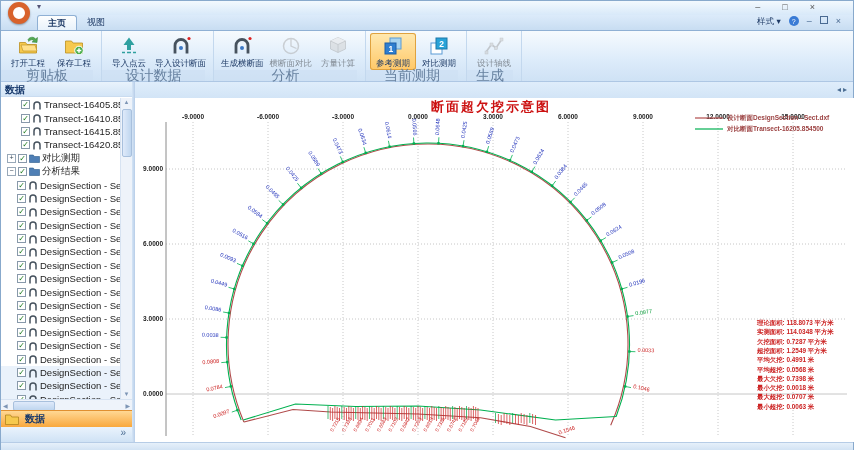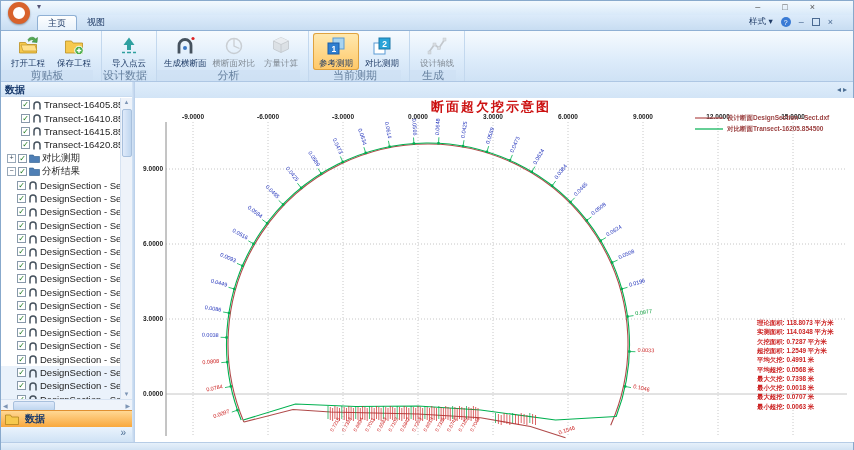--- a/index.html
+++ b/index.html
@@ -10,33 +10,33 @@
   .titlebar{position:absolute;left:0;top:0;width:100%;height:14px;background:linear-gradient(#f3f9fe,#d8e9f9)}
   .applogo{position:absolute;left:7px;top:1px;width:12px;height:12px;border:5px solid #d8622c;border-radius:50%;
            background:#fff;box-shadow:0 1px 2px rgba(0,0,0,.35);z-index:9}
   .qat-arrow{position:absolute;left:36px;top:1px;font-size:8px;color:#557}
   .wbtns{position:absolute;right:38px;top:0;display:flex;gap:22px;font-size:9px;color:#555;line-height:13px}
   
   .tabrow{position:absolute;top:14px;width:100%;height:15px;background:linear-gradient(#dcebfa,#c8ddf2);border-bottom:1px solid #8fb0d4}
   #ribbon-tabs{position:absolute;left:36px;top:0;height:15px;display:flex}
   .rtab{padding:1px 10px 0;font-size:9px;color:#1f3b66}
   .rtab.active{background:linear-gradient(#fdfefe,#e8f2fb);border:1px solid #8fb0d4;border-bottom:none;
-               border-radius:3px 3px 0 0;font-weight:normal}
-  .tab-right{position:absolute;right:20px;top:1px;display:flex;gap:8px;align-items:center;font-size:8.5px;color:#1f3b66}
+               border-radius:3px 3px 0 0;font-weight:bold}
+  .tab-right{position:absolute;right:12px;top:1px;display:flex;gap:8px;align-items:flex-start;font-size:8.5px;color:#1f3b66}
   .help-ball{width:10px;height:10px;border-radius:50%;background:#3a7bd5;color:#fff;font-size:7px;display:inline-flex;
              align-items:center;justify-content:center}
   .mini{color:#4a6a92;font-size:9px}
   .sq{width:6px;height:6px;border:1px solid #4a6a92;display:inline-block}
   
   .ribbon{position:absolute;top:30px;width:100%;height:50px;background:linear-gradient(#f6fafe,#dcebfa 60%,#cfe2f5);
           border-bottom:1px solid #aec7e4}
   #ribbon-groups{display:flex;height:100%}
   .rgroup{position:relative;display:flex;align-items:flex-start;padding:2px 4px 12px;border-right:1px solid #c3d8ee}
   .rbrow{display:flex}
-  .rg-label{position:absolute;bottom:0;left:0;right:8px;height:11px;line-height:11px;text-align:center;font-size:11px;
+  .rg-label{position:absolute;bottom:0;left:0;right:8px;height:11px;line-height:11px;text-align:center;font-size:14px;
             color:#66809f;background:rgba(205,224,243,.6)}
   .rbtn{min-width:40px;padding:1px 3px 0;display:flex;flex-direction:column;align-items:center;font-size:8.5px;
         color:#1f3b66;white-space:nowrap;border-radius:3px}
   .rbtn.active{background:linear-gradient(#ffe9b0,#ffc868);box-shadow:inset 0 0 0 1px #dfa23f}
   .rbtn.disabled{opacity:.55;filter:grayscale(.9)}
   .ricon{height:24px;display:flex;align-items:center;justify-content:center}
   
   .sidebar{position:absolute;left:0;top:81px;width:131px;height:284px;background:#fff;border-right:1px solid #b7cde8}
   .sb-header{position:absolute;top:0;left:0;right:0;height:15px;background:linear-gradient(#e9f3fc,#d3e5f7);
              font-weight:bold;font-size:10px;color:#16386b;padding:1px 0 0 4px;border-bottom:1px solid #cadcf0;box-sizing:border-box}
@@ -135,20 +135,30 @@
         <div class="rgroup">
           <div class="rbrow">
             <div class="rbtn">
               <span class="ricon">
                 <svg width="22" height="22" viewBox="0 0 22 22">
                   <path d="M11 2.5 L16.5 10 H13 V15 H9 V10 H5.5z" fill="#2fa0a0"></path>
                   <path d="M4 17.5 h3 M9 17.5 h4 M15 17.5 h3" stroke="#2fa0a0" stroke-width="1.6"></path>
                 </svg>
               </span>
               <span class="rlbl">导入点云</span>
+            </div>
+            <div class="rbtn">
+              <span class="ricon">
+                <svg width="22" height="22" viewBox="0 0 22 22">
+                  <path d="M5 18.5 V10.5 A6 6 0 0 1 17 10.5 V18.5" fill="none" stroke="#46525e" stroke-width="2.8"></path>
+                  <circle cx="11" cy="13" r="2" fill="#3b78c4"></circle>
+                  <circle cx="19" cy="3.5" r="1.6" fill="#d22"></circle>
+                </svg>
+              </span>
+              <span class="rlbl">导入设计断面</span>
             </div>
           </div>
           <div class="rg-label">设计数据</div>
         </div>
         <div class="rgroup">
           <div class="rbrow">
             <div class="rbtn">
               <span class="ricon">
                 <svg width="22" height="22" viewBox="0 0 22 22">
                   <path d="M5 18.5 V10.5 A6 6 0 0 1 17 10.5 V18.5" fill="none" stroke="#46525e" stroke-width="2.8"></path>

